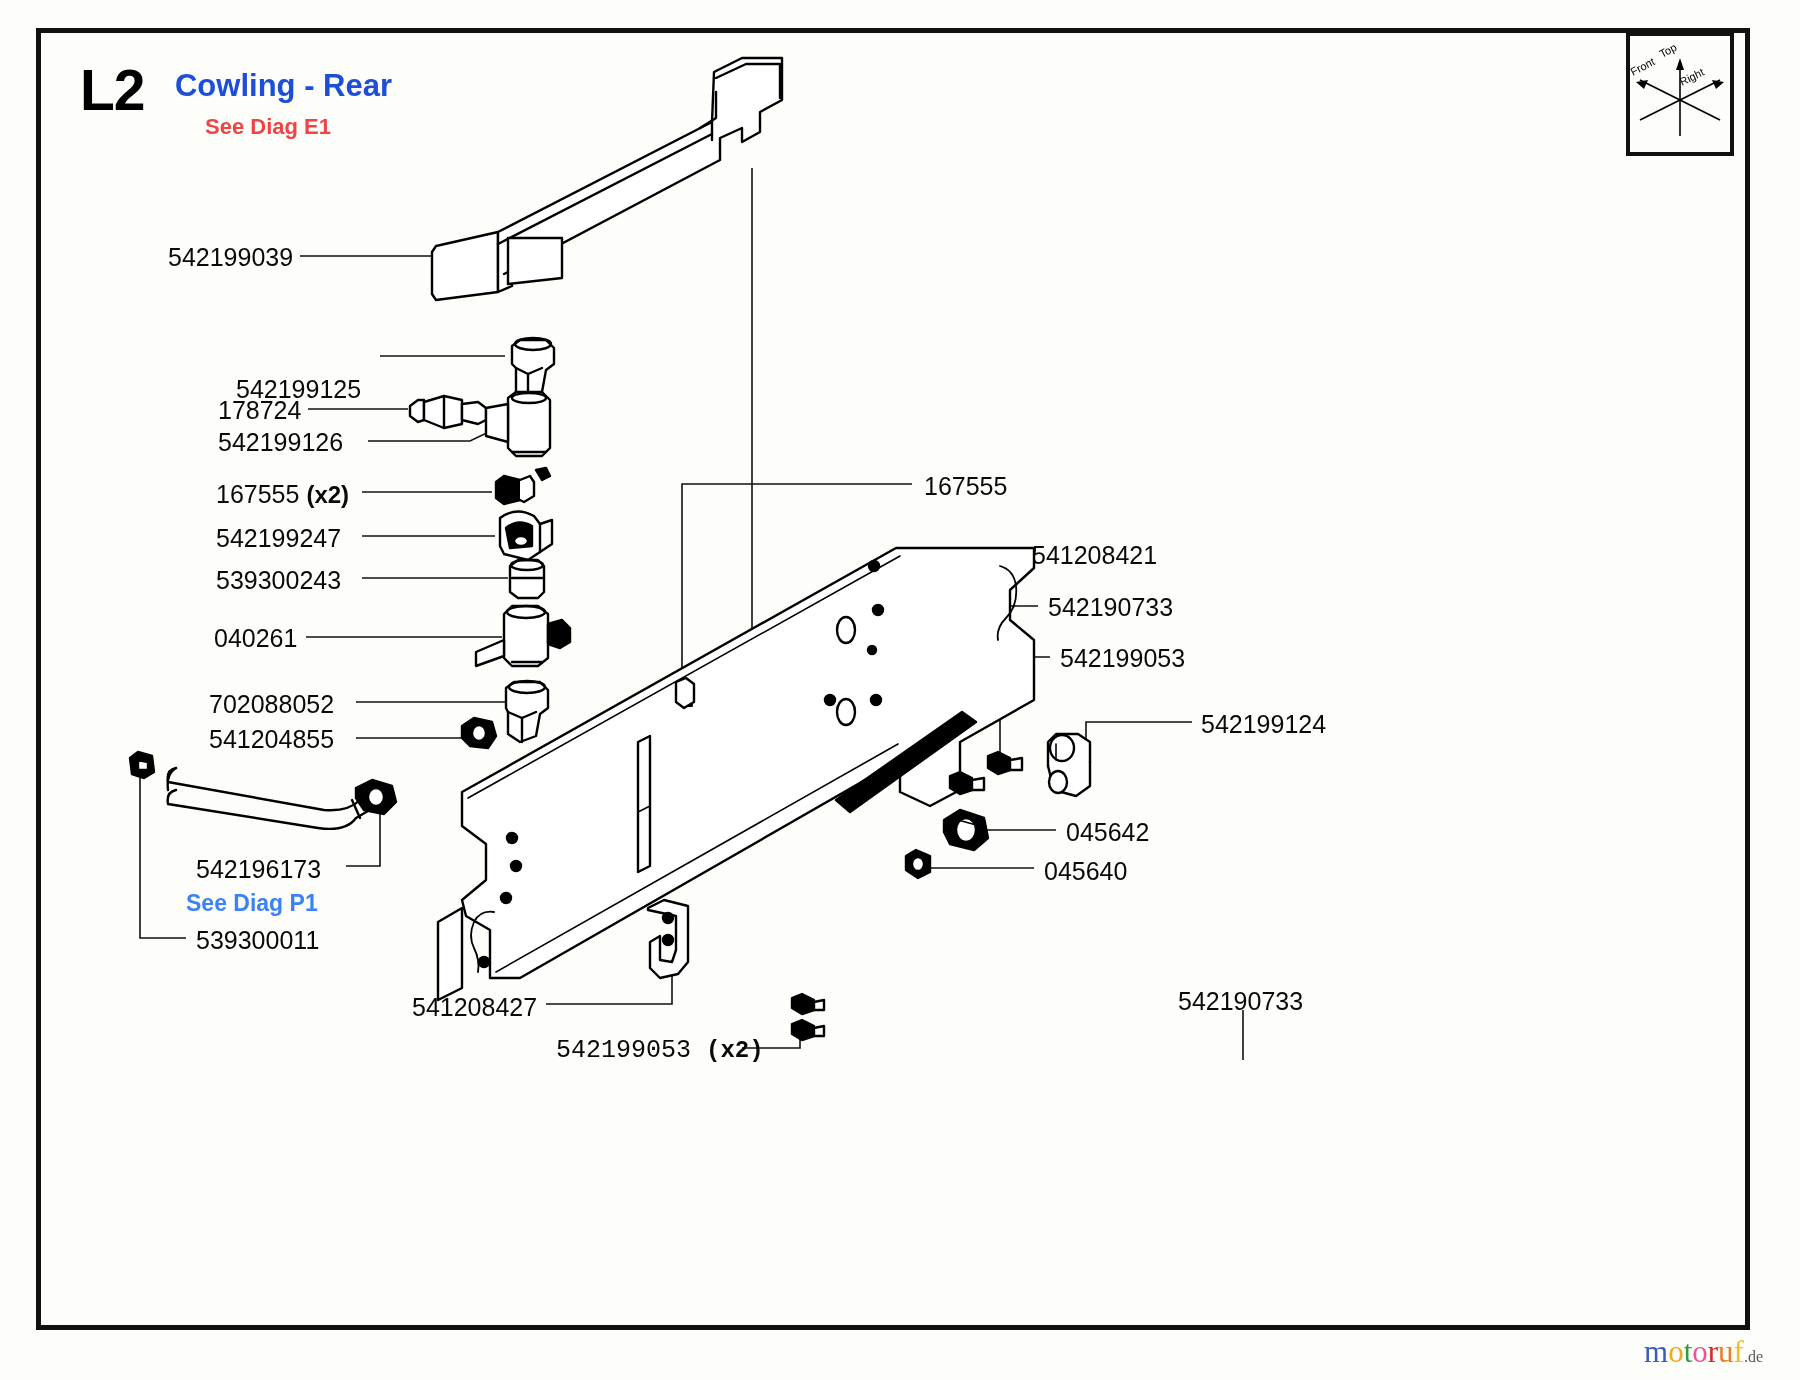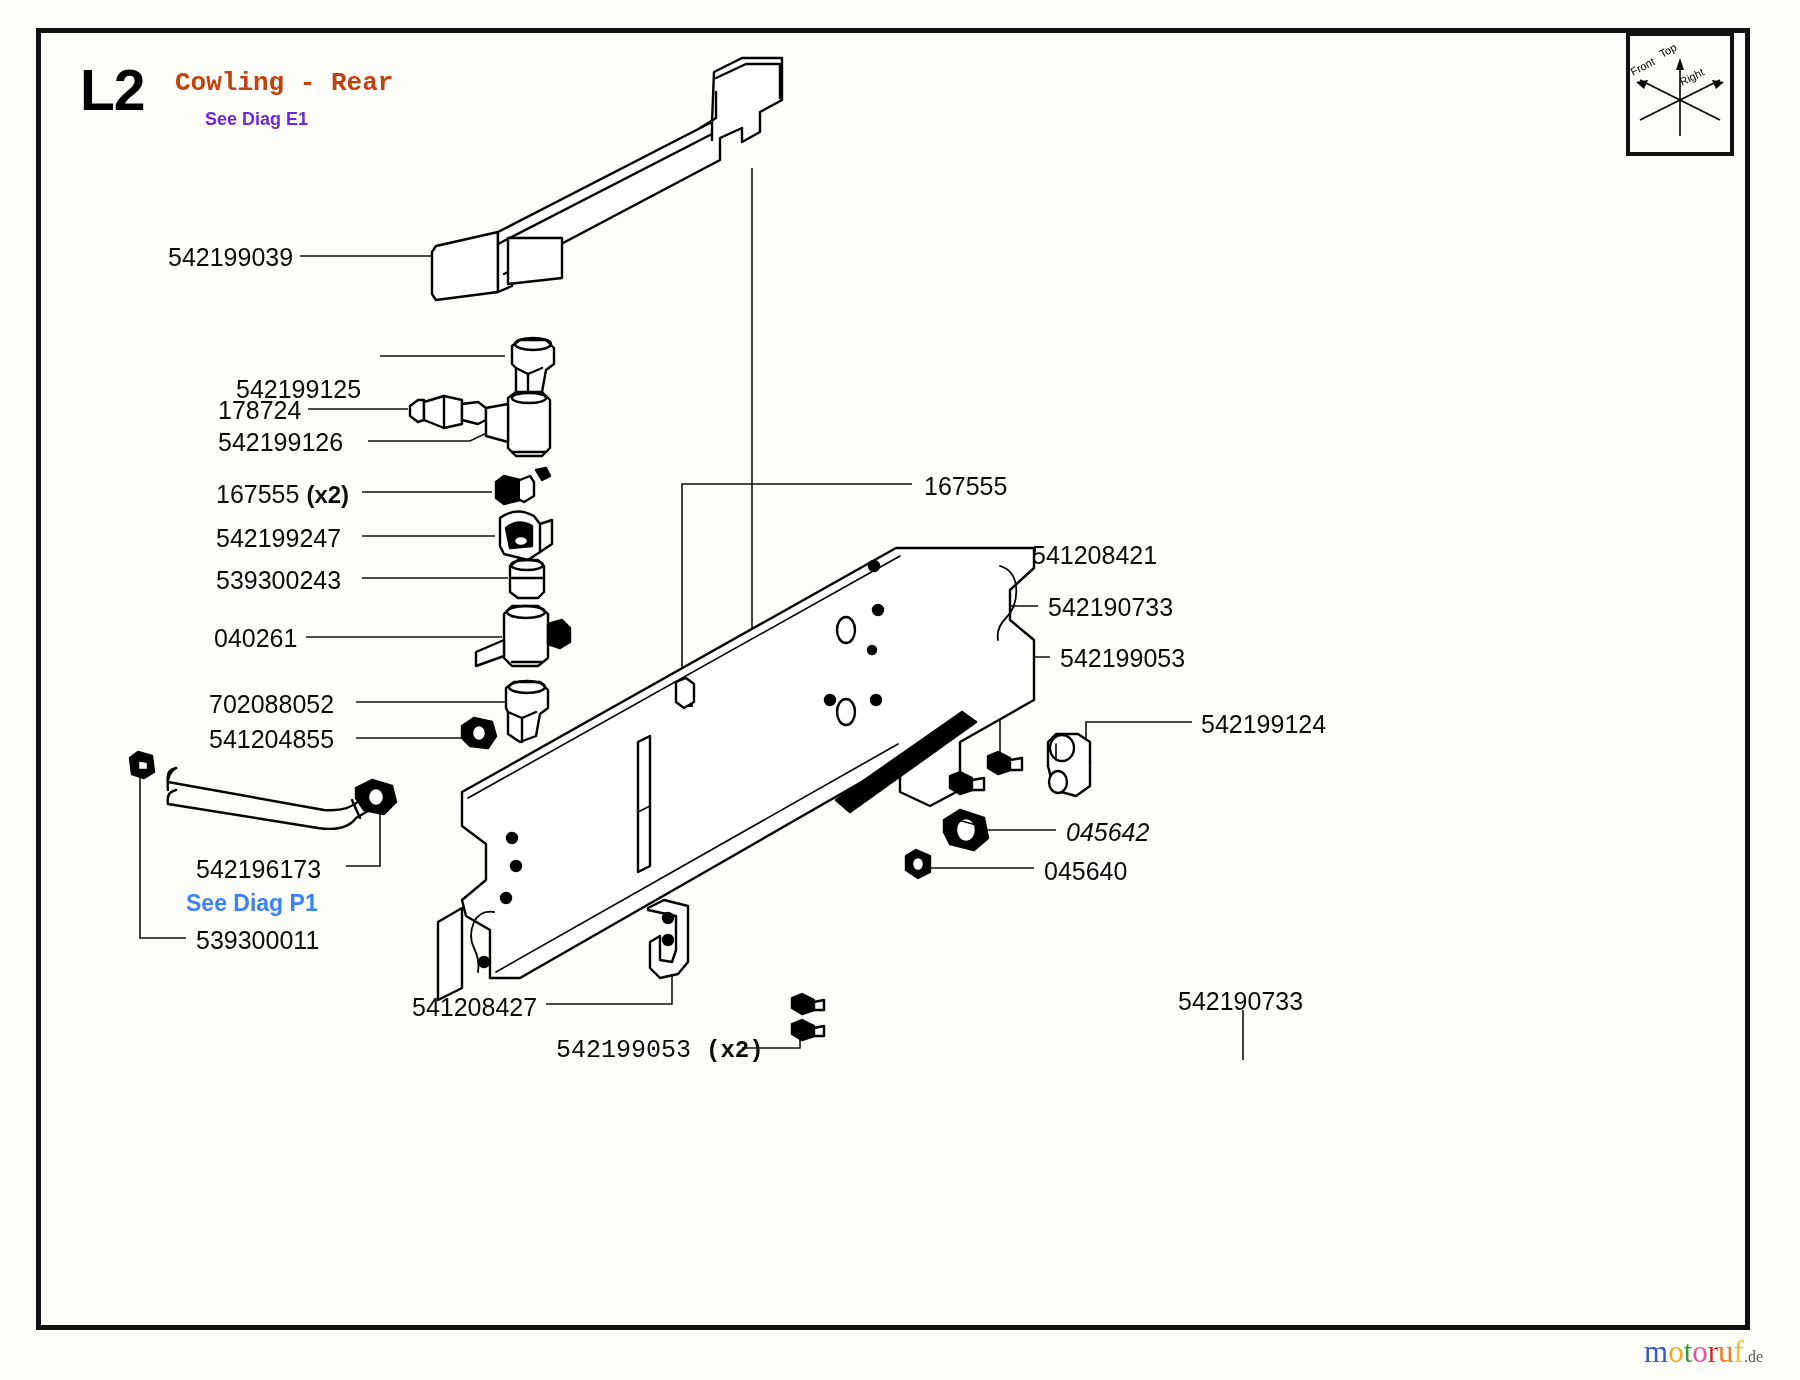--- a/index.html
+++ b/index.html
@@ -44,31 +44,30 @@
     vertical-align: top;
     color: #000;
   }
   #title-texts {
     display: inline-block;
     vertical-align: top;
     margin-left: 26px;
     padding-top: 7px;
   }
   #title {
-    font-size: 26px;
+    font-size: 31px;
     font-weight: bold;
-    color: #c2410c;
+    color: #1d4ed8;
     line-height: 1.1;
     white-space: nowrap;
-    font-family: Liberation Mono, monospace;
   }
   #subtitle {
-    font-size: 18px;
+    font-size: 22px;
     font-weight: bold;
-    color: #6d28d9;
+    color: #ef4444;
     margin-top: 11px;
     margin-left: 30px;
   }
   
   #compass {
     position: absolute;
     left: 1626px;
     top: 32px;
     width: 108px;
     height: 124px;
@@ -403,21 +402,21 @@
   <div class="plabel" style="left:209px; top:727px;"><span>541204855</span></div>
   <div class="plabel" style="left:196px; top:857px;"><span>542196173</span></div>
   <div class="note" style="left:186px; top:890px;">See Diag P1</div>
   <div class="plabel" style="left:196px; top:928px;"><span>539300011</span></div>
 
   <div class="plabel" style="left:924px;  top:474px;"><span>167555</span></div>
   <div class="plabel" style="left:1032px; top:543px;"><span>541208421</span></div>
   <div class="plabel" style="left:1048px; top:595px;"><span>542190733</span></div>
   <div class="plabel" style="left:1060px; top:646px;"><span>542199053</span></div>
   <div class="plabel" style="left:1201px; top:712px;"><span>542199124</span></div>
-  <div class="plabel" style="left:1066px; top:820px;font-style:italic;"><span>045642</span></div>
+  <div class="plabel" style="left:1066px; top:820px;"><span>045642</span></div>
   <div class="plabel" style="left:1044px; top:859px;"><span>045640</span></div>
 
   <div class="plabel" style="left:412px; top:995px;"><span>541208427</span></div>
   <div class="plabel" style="left:556px; top:1038px;font-family:Liberation Mono, monospace;"><span>542199053</span> <span class="qty">(x2)</span></div>
   <div class="plabel" style="left:1178px; top:989px;"><span>542190733</span></div>
 
 
   <div id="watermark">
     <span id="w1" style="color: rgb(59, 91, 189);">m</span><span id="w2" style="color: rgb(240, 168, 30);">o</span><span id="w3" style="color: rgb(46, 155, 62);">t</span><span id="w4" style="color: rgb(232, 85, 155);">o</span><span id="w5" style="color: rgb(211, 43, 32);">r</span><span id="w6" style="color: rgb(239, 125, 31);">u</span><span id="w7" style="color: rgb(239, 192, 33);">f</span><span class="suffix" style="color: rgb(90, 90, 90);">.de</span>
   </div>

